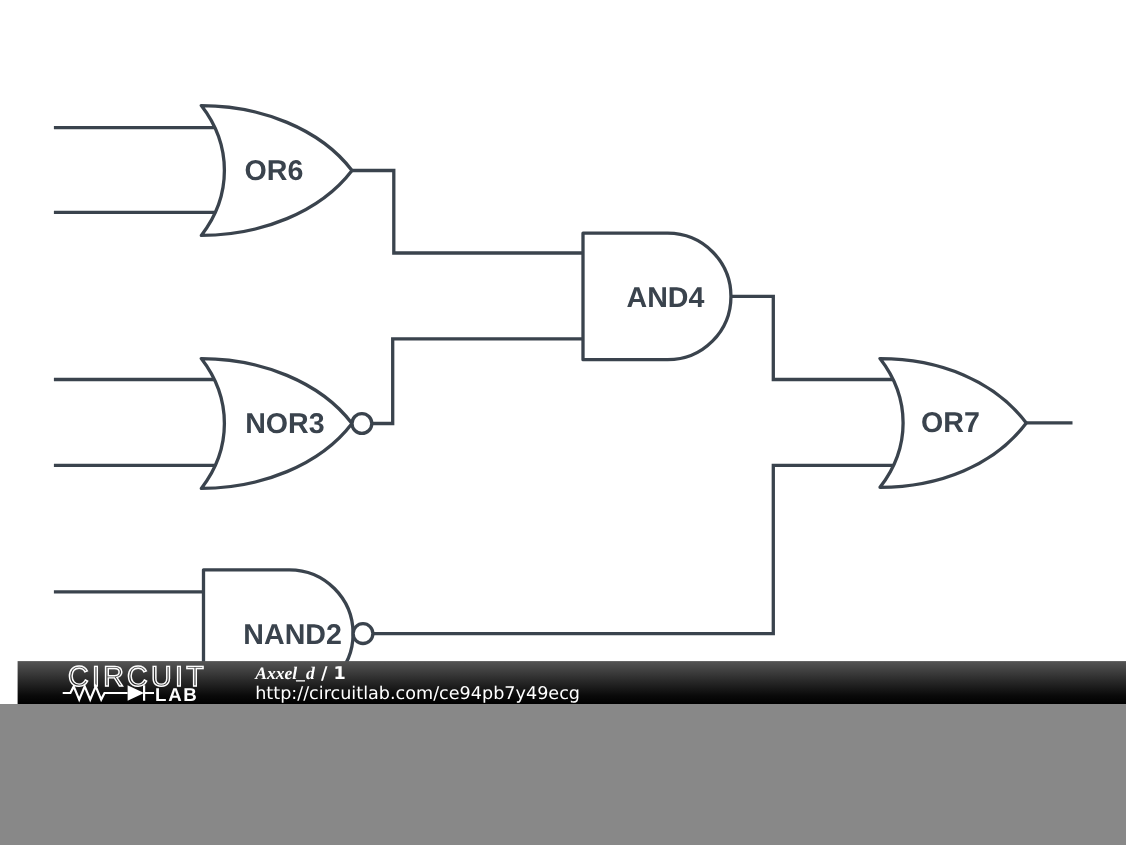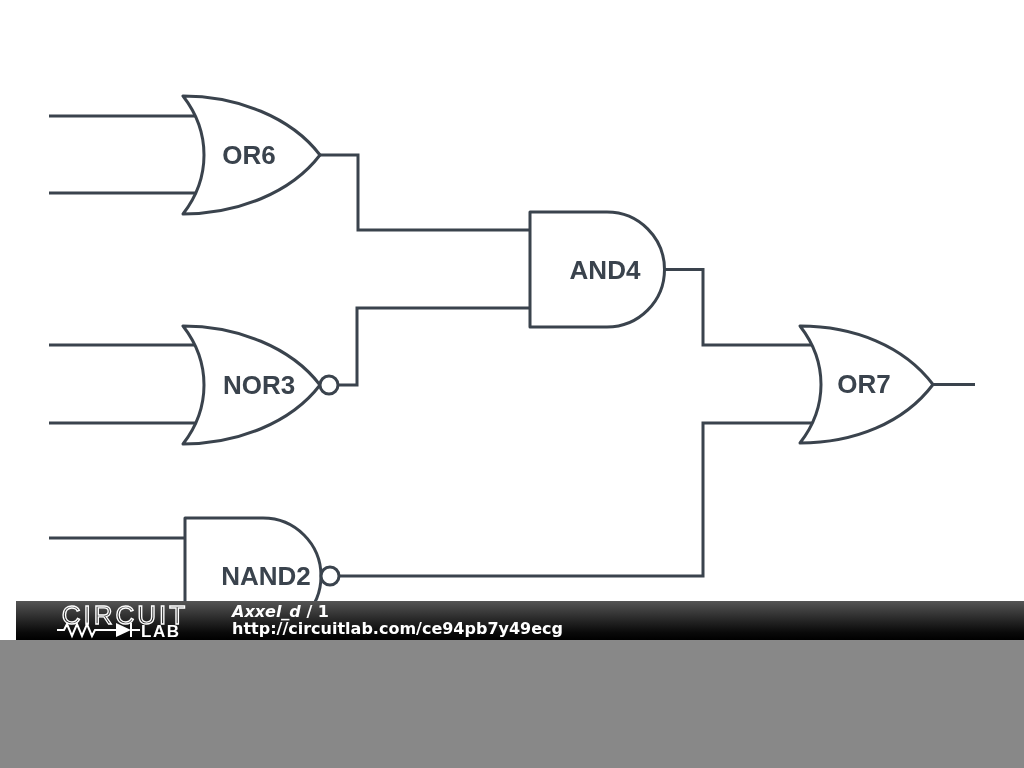--- a/index.html
+++ b/index.html
@@ -22,22 +22,22 @@
   .logo-circuit{font-family:"Liberation Sans",sans-serif;font-size:26px;letter-spacing:3px;
                 fill:none;stroke:#ffffff;stroke-width:1.3;text-anchor:middle;}
   .logo-lab{font-family:"Liberation Sans",sans-serif;font-size:17px;font-weight:bold;
             letter-spacing:1.5px;fill:#ffffff;}
   .logo-symbol{fill:none;stroke:#ffffff;stroke-width:2;}
   .footer-text{
     position:absolute;left:216px;top:2px;color:#ffffff;
     font-family:"DejaVu Sans","Liberation Sans",sans-serif;
   }
   .footer-title{font-size:16px;font-weight:bold;line-height:17px;}
-  .footer-title .t-italic{font-style:italic;}
-  .footer-url{font-size:16px;font-weight:bold;line-height:18px;}
+  .footer-title .t-italic{font-style:italic;font-family:Liberation Serif, serif;}
+  .footer-url{font-size:16px;font-weight:normal;line-height:18px;}
 </style>
 </head>
 <body>
 
 <div class="page">
 
   <svg class="schematic" width="1024" height="729" viewBox="0 0 1024 729">
 
     <path class="wire" d="M49 116 H211"></path>
     <path class="wire" d="M49 193 H211"></path>

